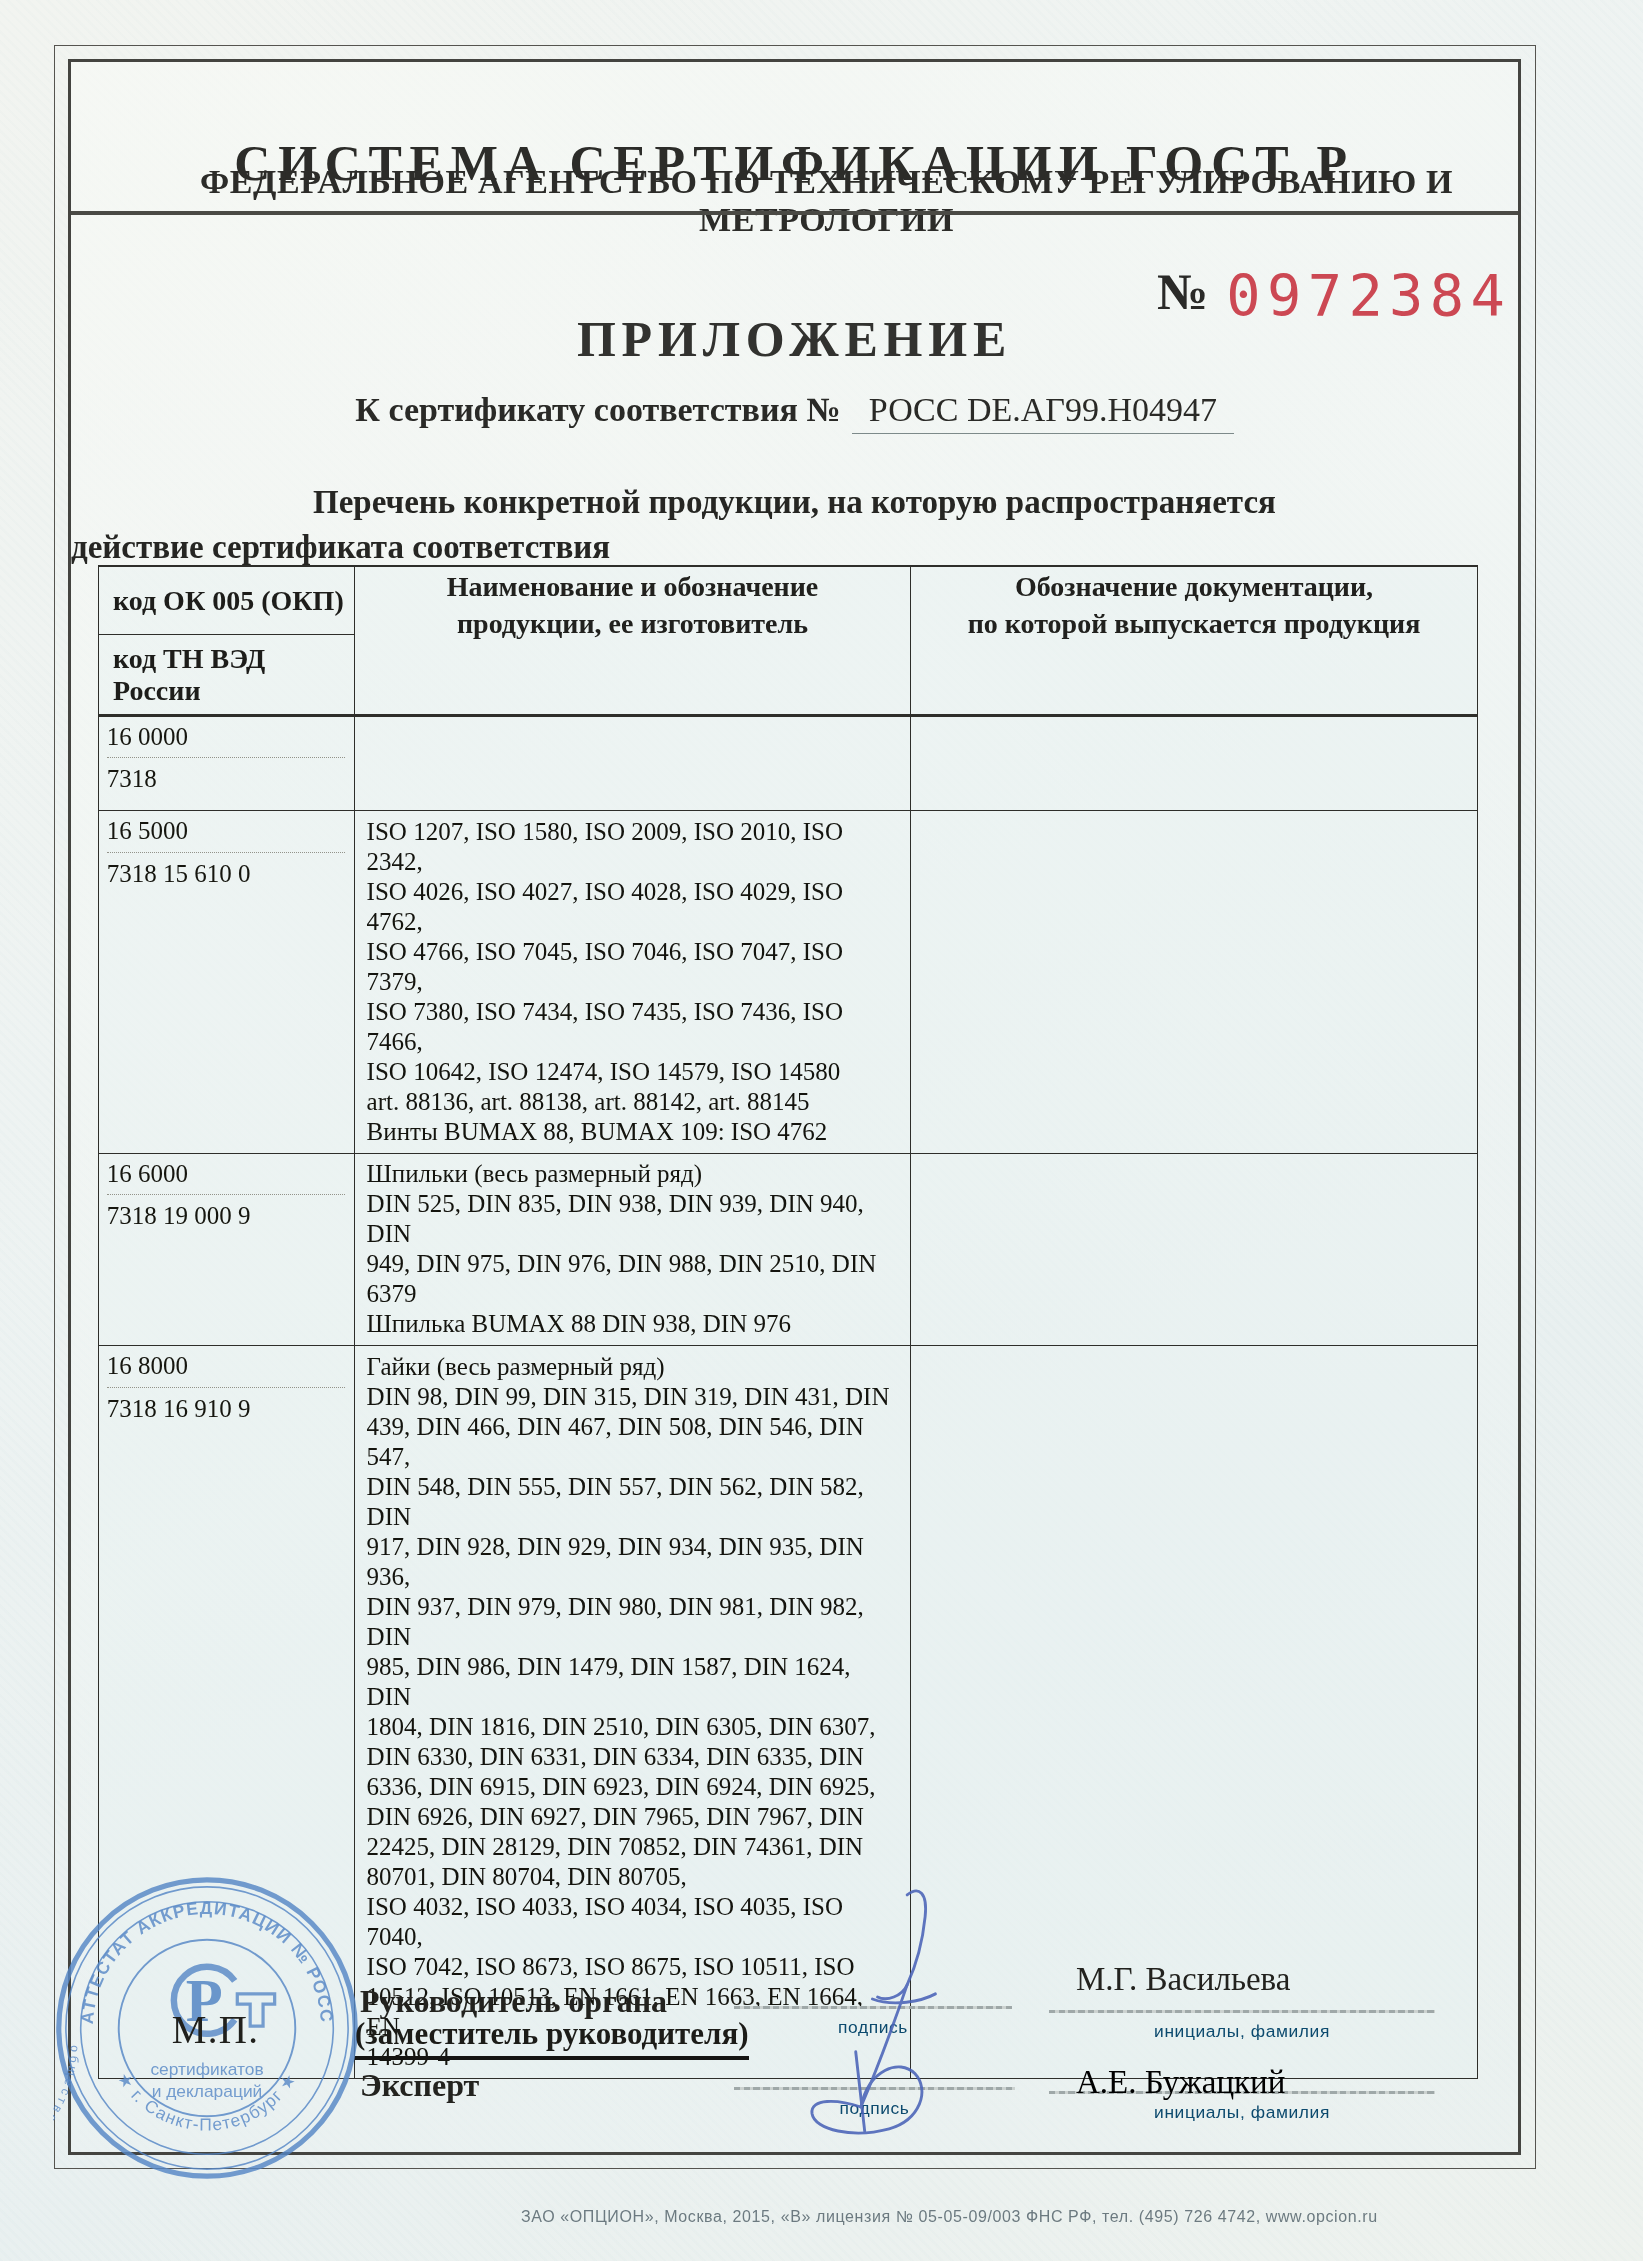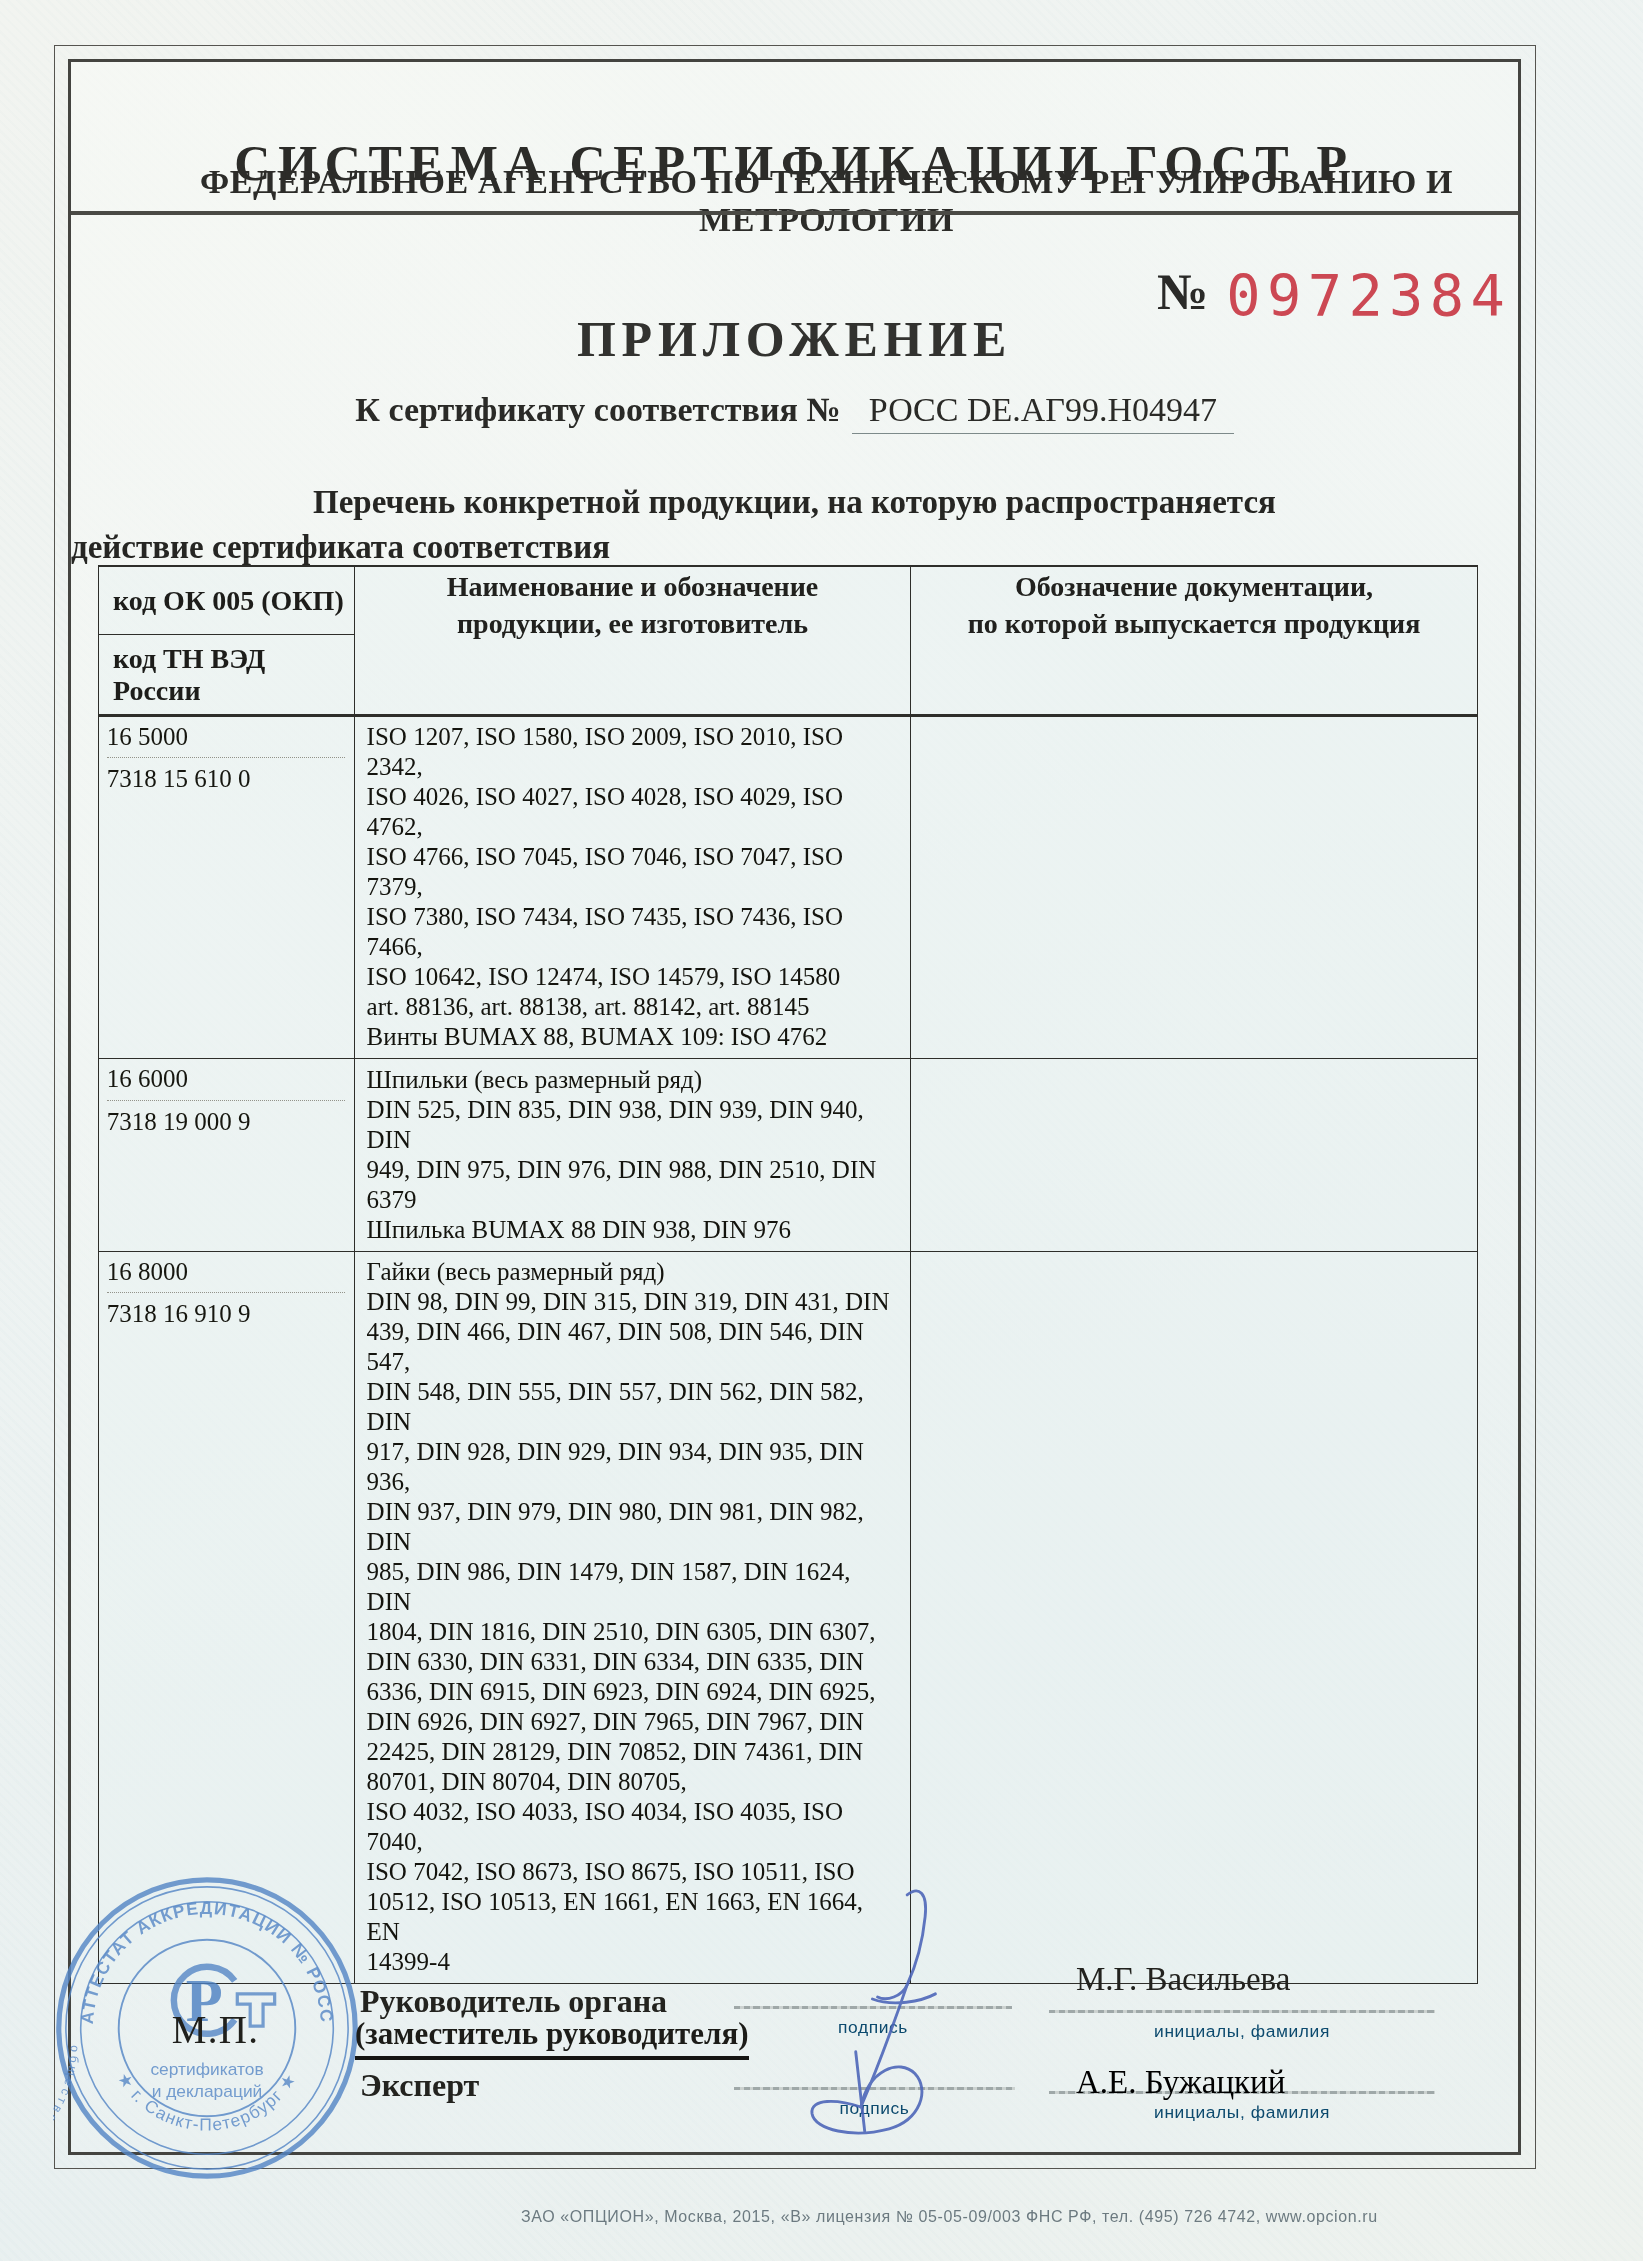--- a/index.html
+++ b/index.html
@@ -114,20 +114,29 @@
         <div class="t">код ОК 005 (ОКП)</div>
         <div class="b">код ТН ВЭД России</div>
       </th>
       <th class="hcell">Наименование и обозначение
 продукции, ее изготовитель</th>
       <th class="hcell">Обозначение документации,
 по которой выпускается продукция</th>
     </tr>
   </thead>
   <tbody>
+    <tr class="r1">
+      <td class="codecell">
+        <div>16 0000</div>
+        <div class="dotline"></div>
+        <div>7318</div>
+      </td>
+      <td class="namecell"></td>
+      <td class="doccell"></td>
+    </tr>
     <tr>
       <td class="codecell">
         <div>16 5000</div>
         <div class="dotline"></div>
         <div>7318 15 610 0</div>
       </td>
       <td class="namecell">ISO 1207, ISO 1580, ISO 2009, ISO 2010, ISO 2342,
 ISO 4026, ISO 4027, ISO 4028, ISO 4029, ISO 4762,
 ISO 4766, ISO 7045, ISO 7046, ISO 7047, ISO 7379,
 ISO 7380, ISO 7434, ISO 7435, ISO 7436, ISO 7466,

